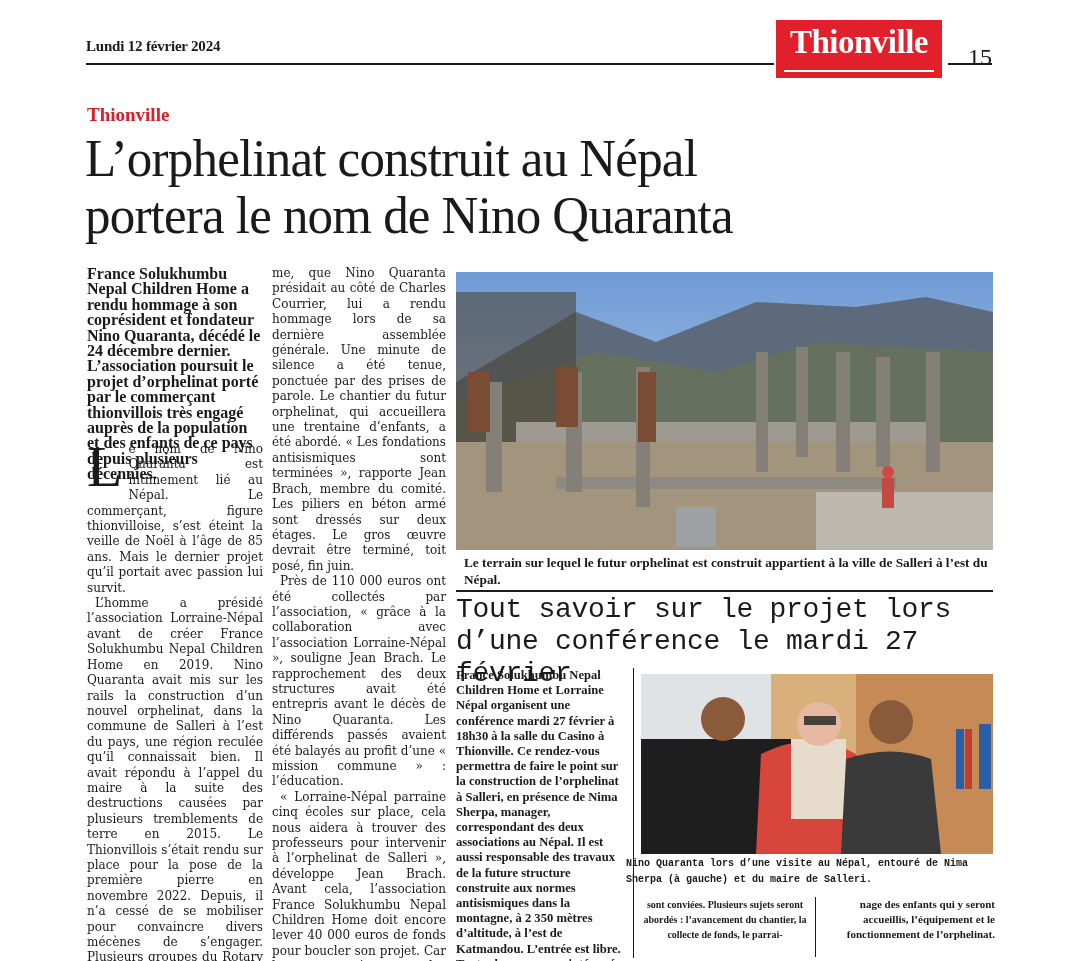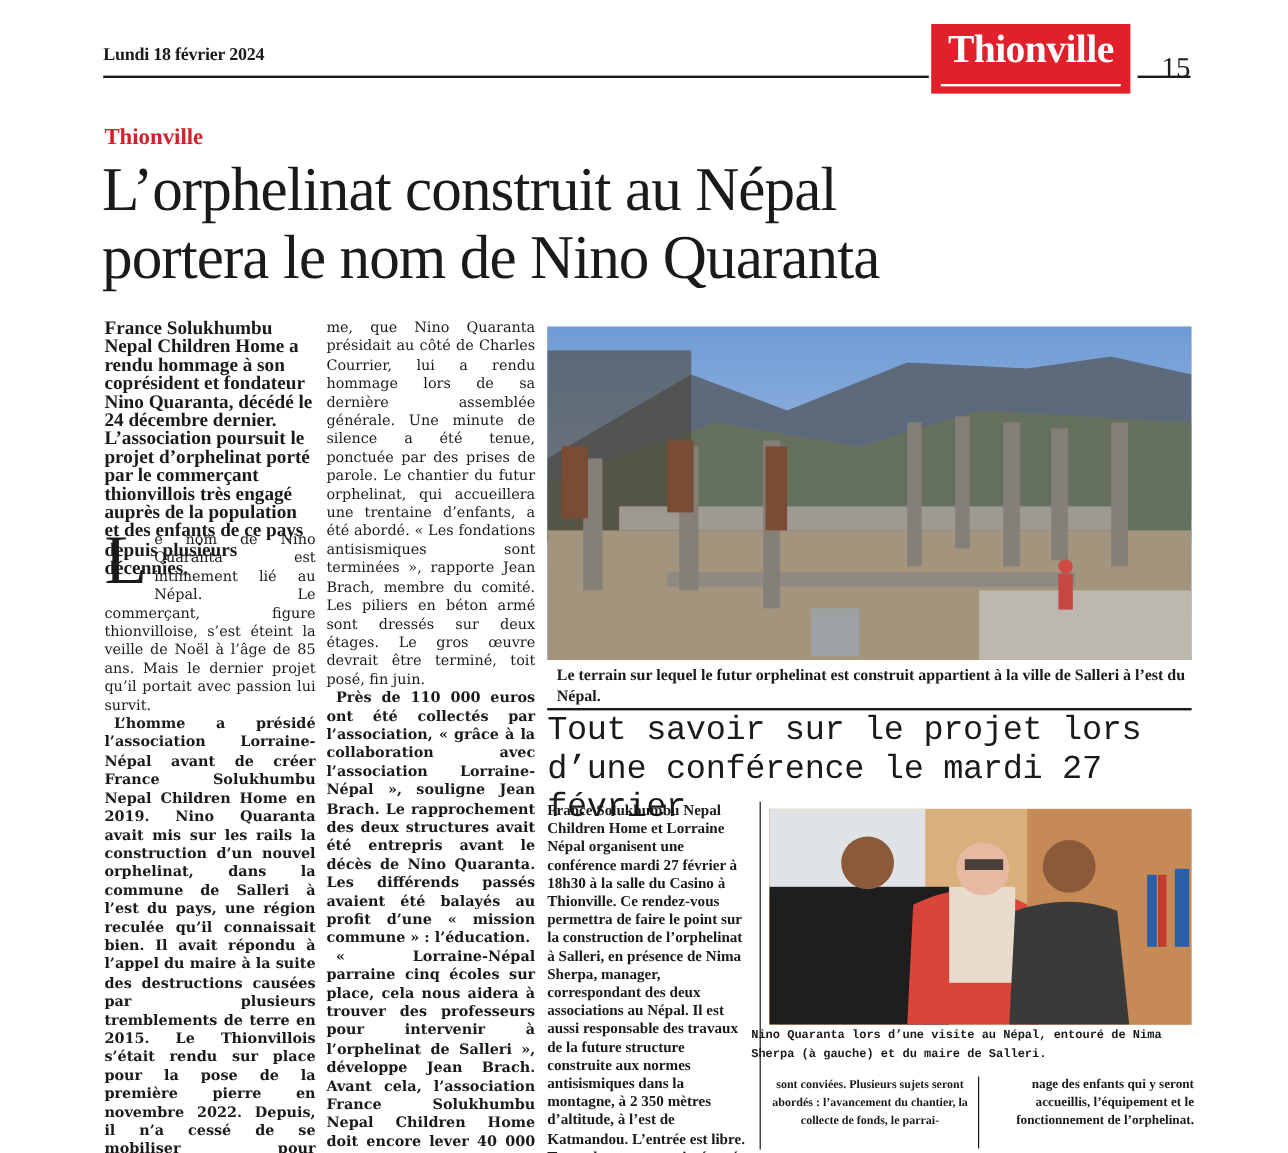--- a/index.html
+++ b/index.html
@@ -16,21 +16,21 @@
   .hdr-page { position:absolute; left:968px; top:44px; font-family:"Liberation Serif", serif; font-size:24px; }
 
   .kicker { position:absolute; left:87px; top:104px; color:#d4202a; font-family:"Liberation Serif", serif; font-weight:bold; font-size:19px; }
   .headline { position:absolute; left:85px; top:130px; width:880px; font-family:"Liberation Serif", serif; font-size:52px; line-height:57px; letter-spacing:-0.8px; transform:scaleX(0.98); transform-origin:left; }
 
   
   .col { position:absolute; font-size:12px; line-height:15.4px; text-align:justify; hyphens:manual; }
   .lead { font-weight:bold; font-family:"Liberation Serif", serif; font-size:16px; line-height:15.4px; text-align:left; }
   .dropcap { float:left; font-family:"Liberation Serif", serif; font-size:58px; line-height:46px; margin:2px 6px 0 0; }
   .col p { text-indent:0; }
-  .col p + p { text-indent:8px;font-weight:bold; }
+  .col p + p { text-indent:8px; }
 
   .c1 { left:87px; top:266px; width:176px; }
   .c1b { left:87px; top:442px; width:176px; }
   .c2 { left:272px; top:266px; width:174px; }
 
   
   .photo1 { position:absolute; left:456px; top:272px; width:537px; height:278px; overflow:hidden; background:#9ab4cc; }
   .cap1 { position:absolute; left:464px; top:554px; width:537px; font-family:"Liberation Serif", serif; font-weight:bold; font-size:13.3px; line-height:17px; }
   .rule-mid { position:absolute; left:456px; top:590px; width:537px; height:1.5px; background:#1a1a1a; }
   .subhead2 { position:absolute; left:456px; top:594px; width:540px; font-family:"Liberation Serif", serif; font-size:28px; line-height:32px; letter-spacing:-0.3px; }
@@ -38,21 +38,21 @@
   .c3 { left:456px; top:668px; width:170px; font-family:"Liberation Serif", serif; font-weight:bold; font-size:12.6px; line-height:15.2px; text-align:left; }
   .vrule { position:absolute; background:#1a1a1a; width:1px; }
   .photo2 { position:absolute; left:641px; top:674px; width:352px; height:180px; overflow:hidden; background:#caa37a; }
   .cap2 { position:absolute; left:626px; top:856px; width:355px; font-family:Liberation Mono, monospace; font-weight:bold; font-size:10px; line-height:15.6px; }
   .c4 { left:641px; top:897px; width:168px; font-family:"Liberation Serif", serif; font-weight:bold; font-size:10px; line-height:15.2px; text-align:center; }
   .c5 { left:825px; top:897px; width:170px; font-family:"Liberation Serif", serif; font-weight:bold; font-size:11px; line-height:15.2px; text-align:right; }
 </style>
 </head>
 <body>
 
-<div class="hdr-date">Lundi 18 février 2024</div>
+<div class="hdr-date">Lundi 12 février 2024</div>
 <div class="hdr-rule"></div>
 <div class="hdr-logo">
   <span>Thionville</span>
   <i></i>
 </div>
 <div class="hdr-rule2"></div>
 <div class="hdr-page">15</div>
 
 <div class="kicker">Thionville</div>
 <h1 class="headline" style="font-weight:normal;">

